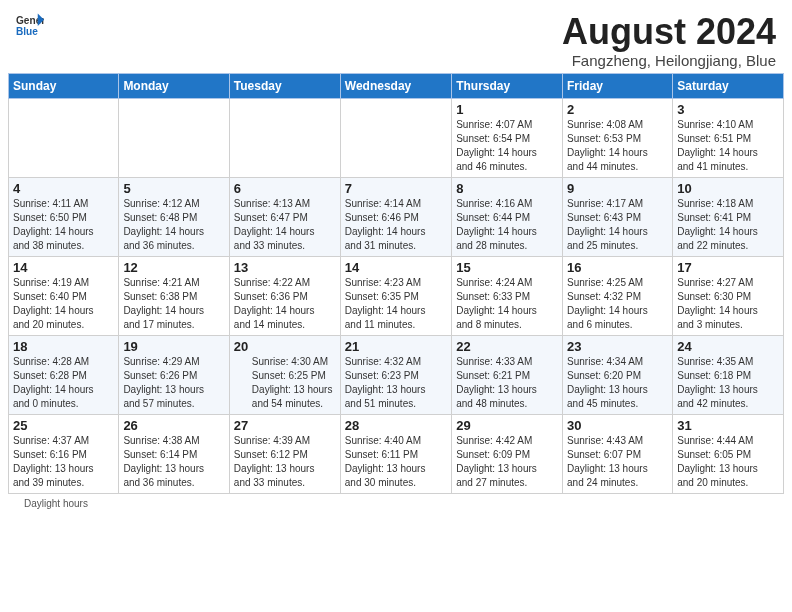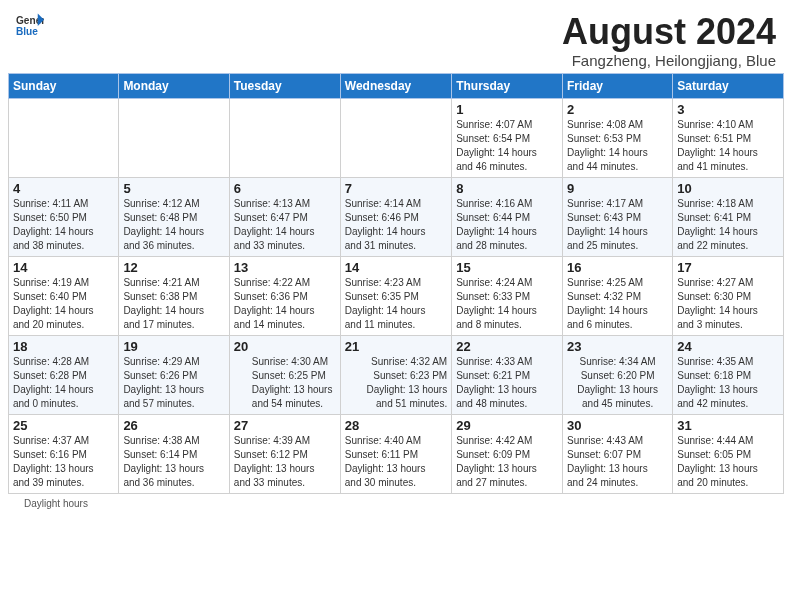--- a/index.html
+++ b/index.html
@@ -270,35 +270,35 @@
           </td>
           <td>
             <span class="day-number">20</span>
             <div class="day-info" style="white-space: pre-line; margin-left: 18px;">Sunrise: 4:30 AM
 Sunset: 6:25 PM
 Daylight: 13 hours
 and 54 minutes.</div>
           </td>
           <td>
             <span class="day-number">21</span>
-            <div class="day-info" style="white-space: pre-line; text-align: right;">Sunrise: 4:32 AM
+            <div class="day-info" style="white-space: pre-line;">Sunrise: 4:32 AM
 Sunset: 6:23 PM
 Daylight: 13 hours
 and 51 minutes.</div>
           </td>
           <td>
             <span class="day-number">22</span>
             <div class="day-info" style="white-space: pre-line;">Sunrise: 4:33 AM
 Sunset: 6:21 PM
 Daylight: 13 hours
 and 48 minutes.</div>
           </td>
           <td>
             <span class="day-number">23</span>
-            <div class="day-info" style="white-space: pre-line; text-align: center;">Sunrise: 4:34 AM
+            <div class="day-info" style="white-space: pre-line;">Sunrise: 4:34 AM
 Sunset: 6:20 PM
 Daylight: 13 hours
 and 45 minutes.</div>
           </td>
           <td>
             <span class="day-number">24</span>
             <div class="day-info" style="white-space: pre-line;">Sunrise: 4:35 AM
 Sunset: 6:18 PM
 Daylight: 13 hours
 and 42 minutes.</div>

